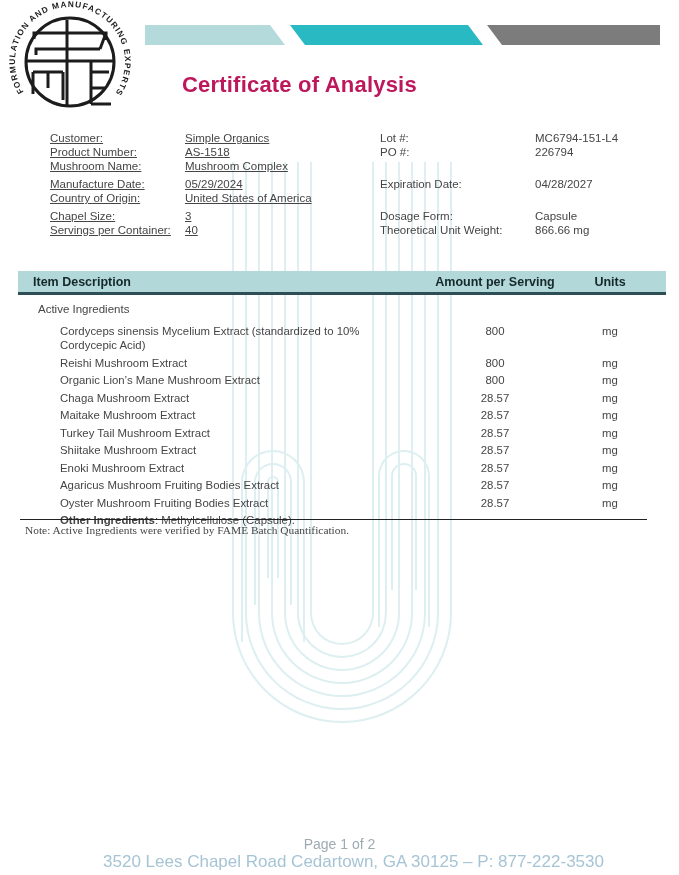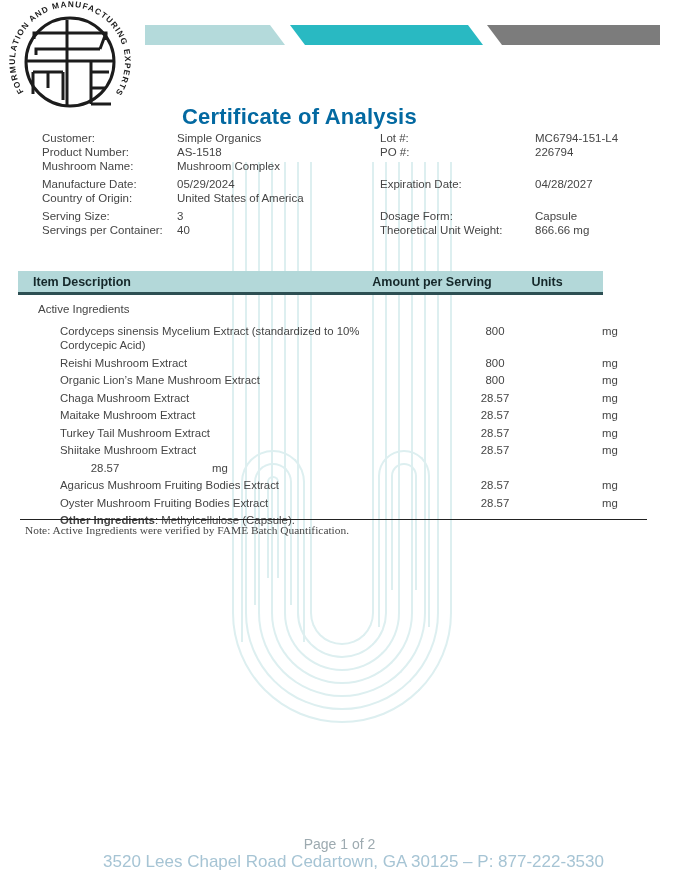--- a/index.html
+++ b/index.html
@@ -36,32 +36,32 @@
   .seg1{left:145px;width:140px;background:var(--teal-light,#b4dadb);
         clip-path:polygon(0 0,125px 0,140px 100%,0 100%);}
   .seg2{left:290px;width:193px;background:var(--teal,#29b9c2);
         clip-path:polygon(0 0,178px 0,193px 100%,15px 100%);}
   .seg3{left:487px;width:173px;background:var(--gray-band,#7c7c7c);
         clip-path:polygon(0 0,173px 0,173px 100%,15px 100%);}
   
   .logo{position:absolute;left:6px;top:0;width:126px;height:126px;}
   
   .title{position:absolute;left:182px;top:72px;font-size:22px;font-weight:bold;
-         color:#0369a1;letter-spacing:0.2px;margin-top:32px;}
-  
-  .info-left{position:absolute;left:42px;top:131px;width:330px;}
+         color:#be185d;letter-spacing:0.2px;}
+  
+  .info-left{position:absolute;left:50px;top:131px;width:330px;text-decoration:underline;}
   .info-right{position:absolute;left:380px;top:131px;width:290px;}
   .irow{display:flex;line-height:14px;font-size:11.5px;}
   .irow.gap4{margin-top:4px;}
   .irow.gap18{margin-top:18px;}
   .ilabel{width:135px;flex:none;}
   .rlabel{width:155px;flex:none;}
   .ival{flex:1;}
   
-  .thead{position:absolute;left:18px;top:271px;width:585px;height:24px;
+  .thead{position:absolute;left:18px;top:271px;width:648px;height:24px;
          background:var(--band-bg,#b3d8d9);border-bottom:3px solid var(--band-line,#2d4f53);
          display:flex;align-items:center;font-weight:bold;font-size:12.5px;color:#15282a;
          box-sizing:border-box;}
   .c-desc{flex:1;padding-left:15px;}
   .c-amt{width:170px;flex:none;text-align:center;}
   .c-units{width:60px;flex:none;text-align:center;}
   .c-pad{width:26px;flex:none;}
   .section-label{position:absolute;left:38px;top:303px;font-size:11.5px;}
   .tbody{position:absolute;left:20px;top:322px;width:646px;}
   .trow{display:flex;align-items:flex-start;padding:1.5px 0;font-size:11.4px;line-height:14.5px;}
@@ -160,21 +160,21 @@
     </div>
     <div class="irow gap4">
       <span class="ilabel">Manufacture Date:</span>
       <span class="ival">05/29/2024</span>
     </div>
     <div class="irow">
       <span class="ilabel">Country of Origin:</span>
       <span class="ival">United States of America</span>
     </div>
     <div class="irow gap4">
-      <span class="ilabel">Serving Size:</span>
+      <span class="ilabel">Chapel Size:</span>
       <span class="ival">3</span>
     </div>
     <div class="irow">
       <span class="ilabel">Servings per Container:</span>
       <span class="ival">40</span>
     </div>
   </div>
 
   <div class="info-right">
     <div class="irow">
@@ -245,20 +245,21 @@
       <span class="r-units">mg</span>
       <span class="r-pad"></span>
     </div>
     <div class="trow">
       <span class="r-desc">Shiitake Mushroom Extract</span>
       <span class="r-amt">28.57</span>
       <span class="r-units">mg</span>
       <span class="r-pad"></span>
     </div>
     <div class="trow">
+      <span class="r-desc">Enoki Mushroom Extract</span>
       <span class="r-amt">28.57</span>
       <span class="r-units">mg</span>
       <span class="r-pad"></span>
     </div>
     <div class="trow">
       <span class="r-desc">Agaricus Mushroom Fruiting Bodies Extract</span>
       <span class="r-amt">28.57</span>
       <span class="r-units">mg</span>
       <span class="r-pad"></span>
     </div>

